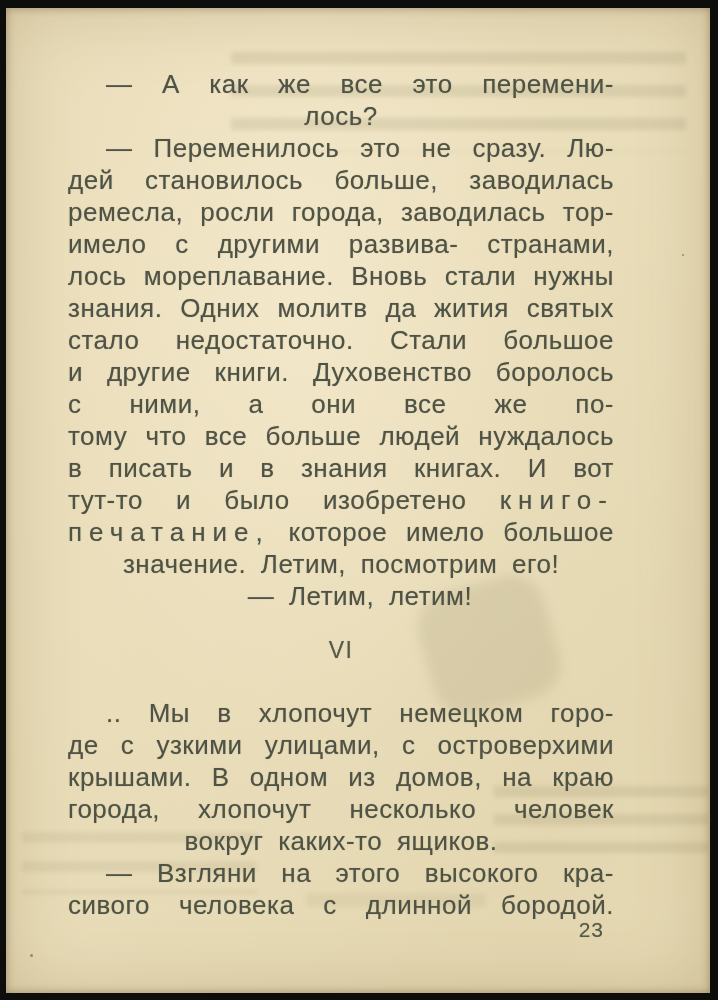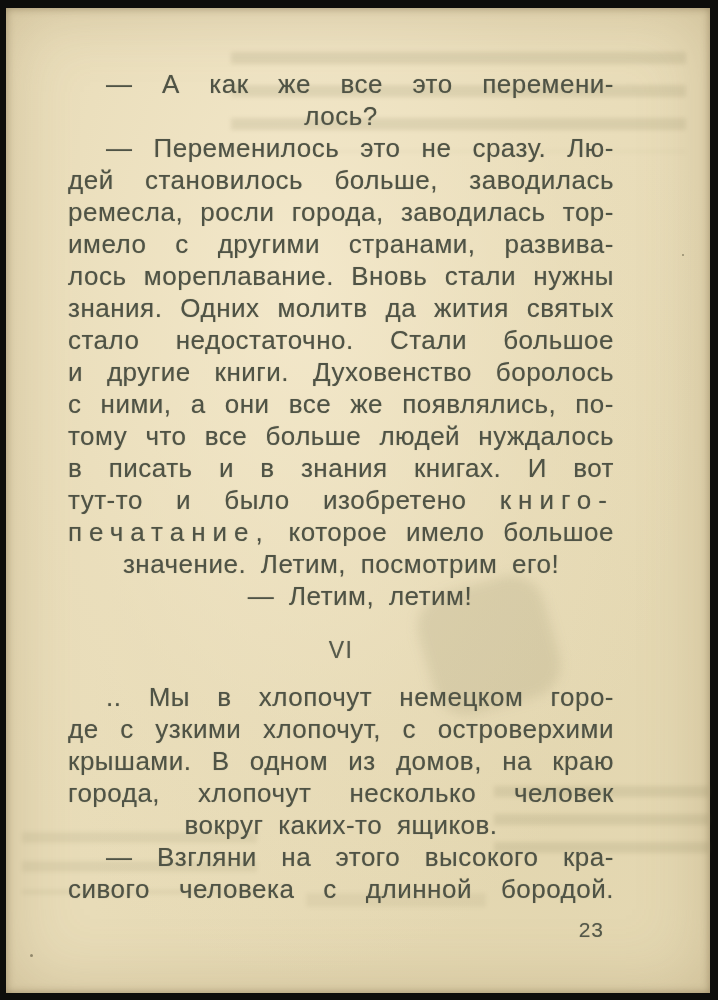--- a/index.html
+++ b/index.html
@@ -73,21 +73,21 @@
   }
   .line { height: 32px; line-height: 32px; white-space: nowrap; }
   .line.justify { display: flex; justify-content: space-between; }
   .line.left   { text-align: center; word-spacing: 7px; }
   .line.center { text-align: center; }
   .line.indent { margin-left: 38px; }
   .line.heading {
     font-size: 23px;
     letter-spacing: 1.5px;
     margin-top: 22px;
-    margin-bottom: 15px;
+    margin-bottom: 31px;
     color: #565a4b;
   }
   .spaced { letter-spacing: 7px; text-align: right; }
 
   .page-number {
     position: absolute;
     top: 910px;
     left: 0;
     width: 704px;
     box-sizing: border-box;
@@ -143,22 +143,22 @@
           <span>ремесла,</span>
           <span>росли</span>
           <span>города,</span>
           <span>заводилась</span>
           <span>тор-</span>
         </div>
         <div class="line justify">
           <span>имело</span>
           <span>с</span>
           <span>другими</span>
+          <span>развива-</span>
           <span>странами,</span>
-          <span>развива-</span>
         </div>
         <div class="line justify">
           <span>лось</span>
           <span>мореплавание.</span>
           <span>Вновь</span>
           <span>стали</span>
           <span>нужны</span>
         </div>
         <div class="line justify">
           <span>знания.</span>
@@ -181,21 +181,20 @@
           <span>Духовенство</span>
           <span>боролось</span>
         </div>
         <div class="line justify">
           <span>с</span>
           <span>ними,</span>
           <span>а</span>
           <span>они</span>
           <span>все</span>
           <span>же</span>
-          <span>появлялись,</span>
           <span>по-</span>
         </div>
         <div class="line justify">
           <span>тому</span>
           <span>что</span>
           <span>все</span>
           <span>больше</span>
           <span>людей</span>
           <span>нуждалось</span>
         </div>
@@ -230,21 +229,21 @@
           <span>Мы</span>
           <span>в</span>
           <span>хлопочут</span>
           <span>немецком</span>
           <span>горо-</span>
         </div>
         <div class="line justify">
           <span>де</span>
           <span>с</span>
           <span>узкими</span>
-          <span>хлопочут,</span>
+          <span>улицами,</span>
           <span>с</span>
           <span>островерхими</span>
         </div>
         <div class="line justify">
           <span>крышами.</span>
           <span>В</span>
           <span>одном</span>
           <span>из</span>
           <span>домов,</span>
           <span>на</span>

